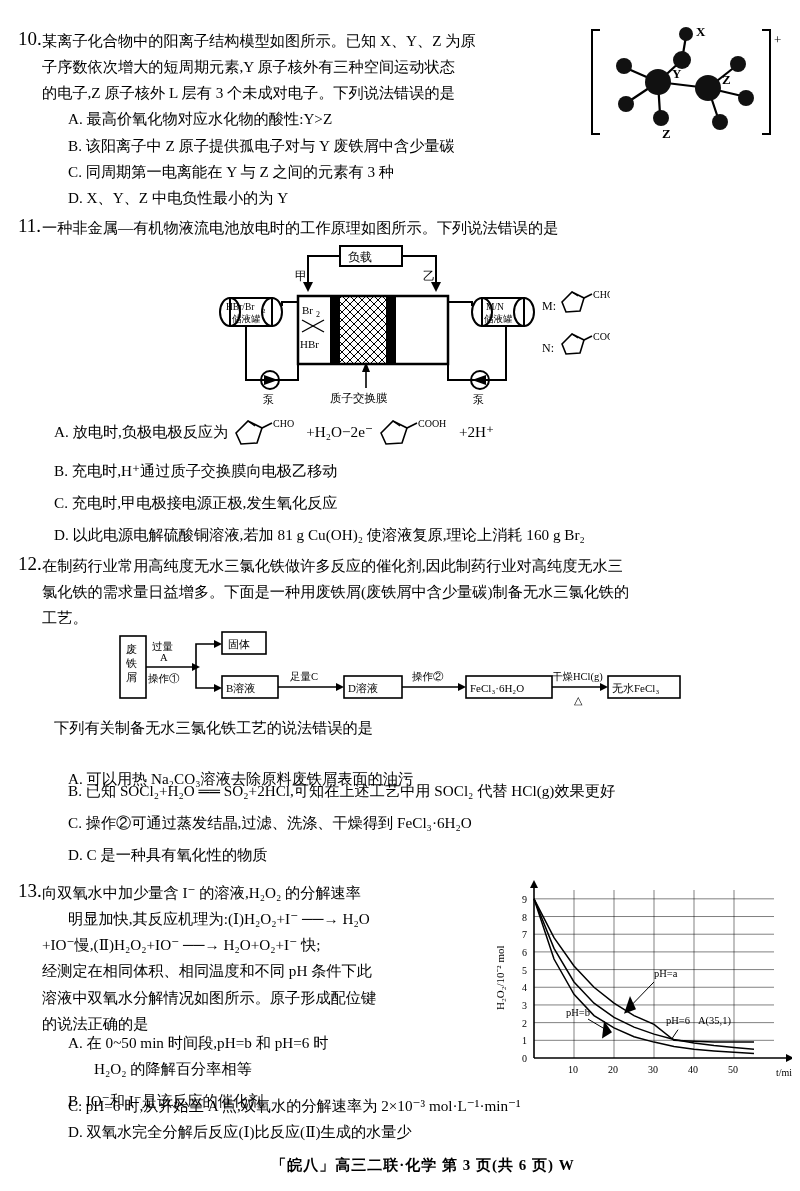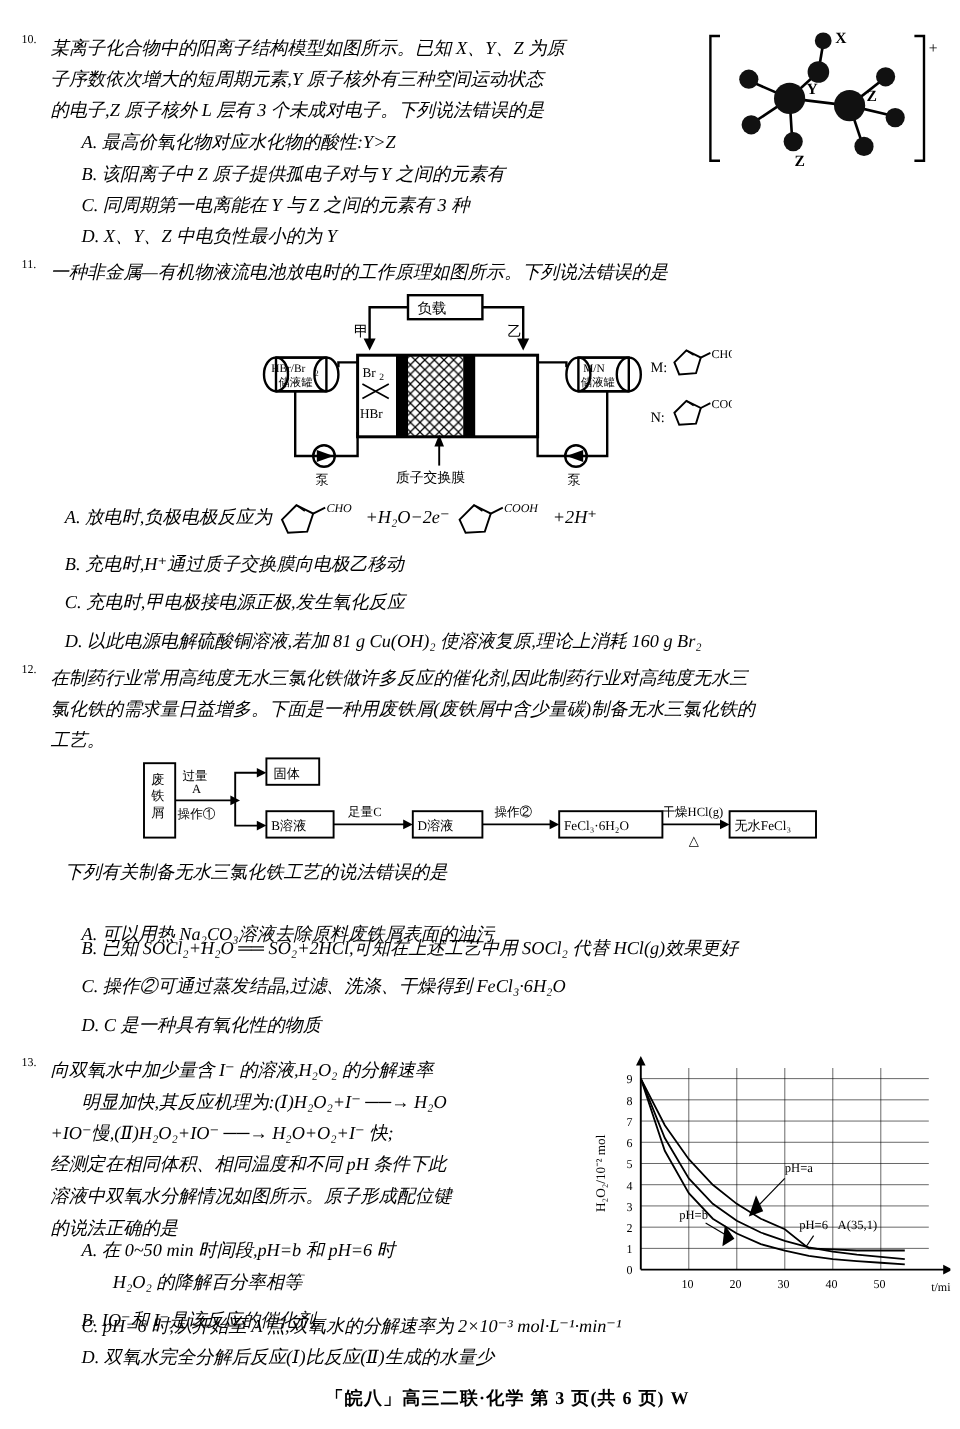--- a/index.html
+++ b/index.html
@@ -5,22 +5,22 @@
   html,body{margin:0;padding:0;}
   body{
     width:800px;height:1191px;
     background:#fff;
     font-family:"Liberation Serif","DejaVu Serif",serif;
     color:#000;
     position:relative;
     overflow:hidden;
   }
   .page{position:relative;width:800px;height:1191px;padding:0;box-sizing:border-box;}
-  .q{position:absolute;font-size:15.2px;line-height:1.72;font-style:italic;}
-  .num{position:absolute;font-size:10px;}
+  .q{position:absolute;font-size:15.2px;line-height:1.72;}
+  .num{position:absolute;font-size:19px;}
   .ln{white-space:nowrap;}
   .indent{padding-left:26px;}
   .opt{padding-left:26px;white-space:nowrap;}
   .footer{
     position:absolute;left:0;right:0;bottom:16px;text-align:center;
     font-size:15px;font-weight:bold;letter-spacing:1px;padding-left:46px;
   }
   svg{display:block;}
   .fig{position:absolute;}
 </style>
@@ -28,21 +28,21 @@
 <body>
 
 <div class="page">
 
   <div class="num" style="left:18px;top:28px;">10.</div>
   <div class="q" style="left:42px;top:28px;">
     <div class="ln">某离子化合物中的阳离子结构模型如图所示。已知 X、Y、Z 为原</div>
     <div class="ln">子序数依次增大的短周期元素,Y 原子核外有三种空间运动状态</div>
     <div class="ln">的电子,Z 原子核外 L 层有 3 个未成对电子。下列说法错误的是</div>
     <div class="opt">A. 最高价氧化物对应水化物的酸性:Y&gt;Z</div>
-    <div class="opt">B. 该阳离子中 Z 原子提供孤电子对与 Y 之间的元素有</div>
+    <div class="opt">B. 该阳离子中 Z 原子提供孤电子对与 Y 废铁屑中含少量碳</div>
     <div class="opt">C. 同周期第一电离能在 Y 与 Z 之间的元素有 3 种</div>
     <div class="opt">D. X、Y、Z 中电负性最小的为 Y</div>
   </div>
 
   <div class="fig" style="left:586px;top:22px;">
     <svg width="200" height="120" viewBox="0 0 200 120">
 
       <path d="M14,8 L6,8 L6,112 L14,112" fill="none" stroke="#000" stroke-width="2"></path>
       <path d="M176,8 L184,8 L184,112 L176,112" fill="none" stroke="#000" stroke-width="2"></path>
       <text x="188" y="22" font-size="13" font-family="Liberation Serif, serif">+</text>

